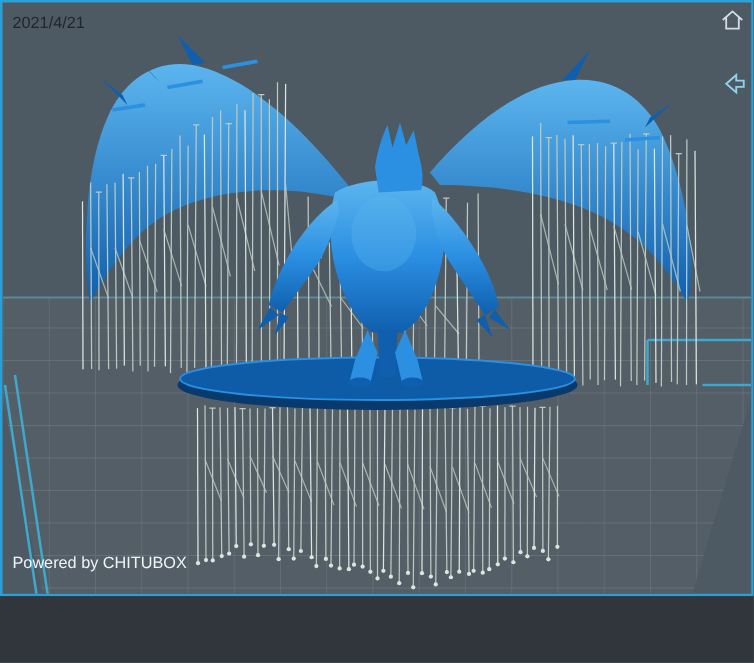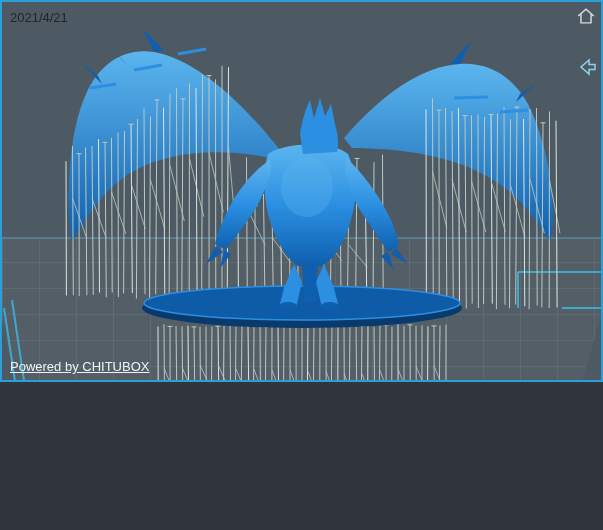--- a/index.html
+++ b/index.html
@@ -1,30 +1,30 @@
 <!DOCTYPE html>
 <html style="--border: #2a9fd8; --background: #4e5a63; --plate: #535e67; --grid-line: #69747d; --plate-back-edge: #5d8898; --plate-edge: #3fa9cc; --support: #bcc9c1; --support-tip: #dce6df; --model-light: #5cb5ee; --model-mid: #2b8fe2; --model-dark: #0f5fae; --raft-top: #0e5ca8; --raft-side: #083a6d; --icon: #d6dcdf; --icon-accent: #8fd2ea; --date-text: #20262b; --watermark-text: #eef3f5;"><head>
 <meta charset="utf-8">
 <style>
   html,body{margin:0;padding:0;background:#30363b;}
   .window{
-    position:relative;width:603px;height:382px;box-sizing:border-box;
+    position:relative;width:603px;height:477px;box-sizing:border-box;
     border:2px solid var(--border,#2a9fd8);
     background:var(--background,#4e5a63);
     overflow:hidden;
     font-family:"Liberation Sans", sans-serif;
   }
   .scene{position:absolute;left:0;top:0;width:599px;height:526px;display:block;}
   .date-label{
     position:absolute;top:8px;left:8px;font-size:13px;line-height:15px;
     color:var(--date-text,#20262b);user-select:none;
   }
   .watermark{
-    position:absolute;bottom:6px;left:8px;font-size:13px;line-height:15px;
-    color:var(--watermark-text,#eef3f5);user-select:none;text-decoration:underline;
+    position:absolute;bottom:18px;left:8px;font-size:13px;line-height:15px;
+    color:var(--watermark-text,#eef3f5);user-select:none;
   }
   .icon-btn{position:absolute;background:none;border:none;padding:0;margin:0;cursor:pointer;line-height:0;}
   .icon-btn svg{display:block;}
   .home-btn{top:3px;right:4px;}
   .back-btn{top:55px;right:3px;}
 </style>
 </head>
 <body>
 
 <div class="window">

